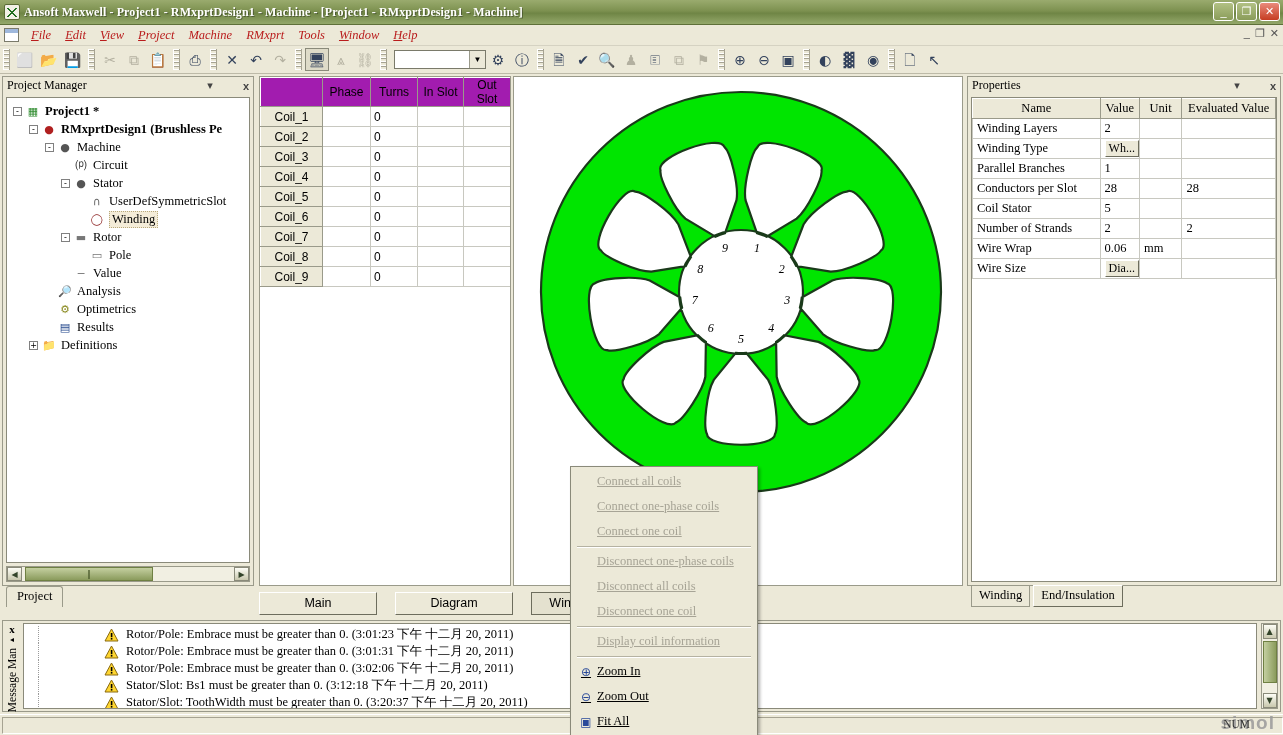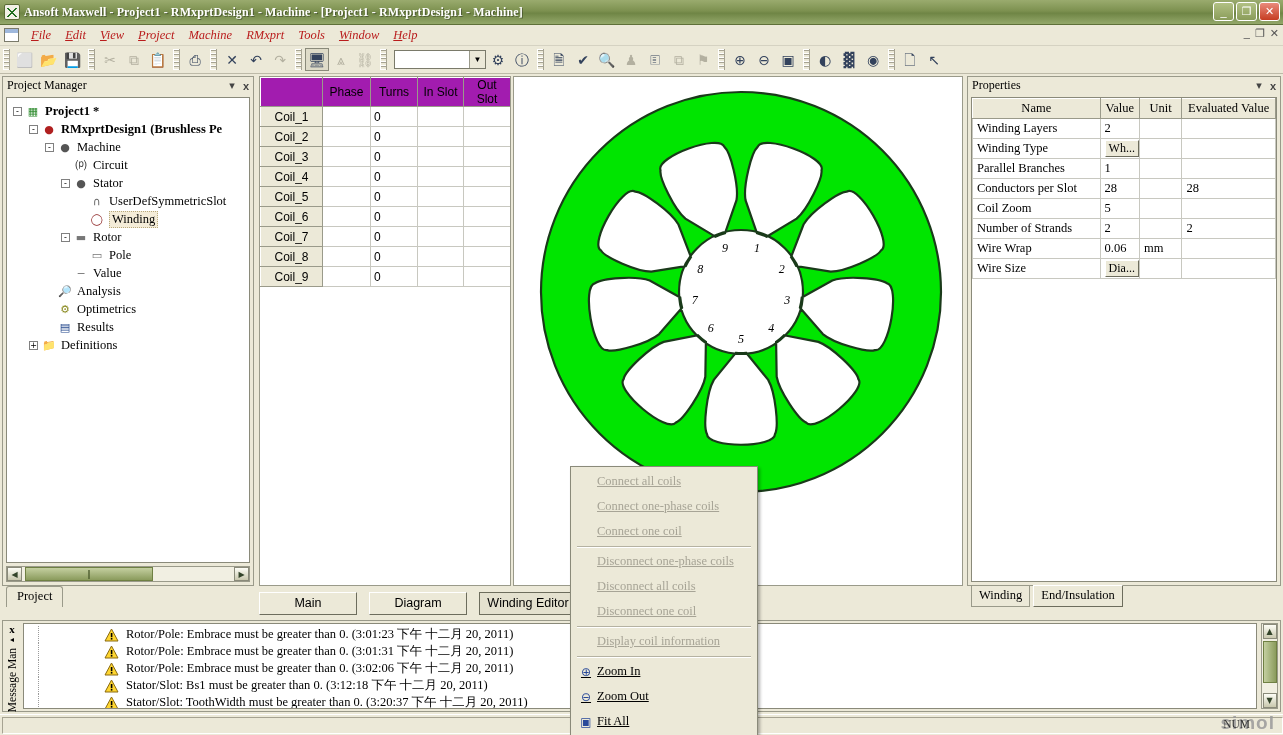--- a/index.html
+++ b/index.html
@@ -97,21 +97,21 @@
     font-family: "Liberation Serif", serif; font-size: 12px; background: transparent;
   }
   .tcombo .arrow {
     width: 16px; height: 17px; background: #ece9d8; border-left: 1px solid #9a9a8a;
     display: flex; align-items: center; justify-content: center; font-size: 8px; flex: 0 0 auto;
   }
 
   
   .panel-cap {
     height: 17px; display: flex; align-items: center; background: #ece9d8;
-    font-size: 12px; padding-left: 4px; color: #000;
+    font-size: 12px; padding-left: 4px; color: #000; gap: 22px;
   }
   .panel-cap .caps { flex: 1; }
   .panel-cap .pin, .panel-cap .x { font-size: 11px; padding: 0 4px; color: #444;
     font-family: "Liberation Sans", sans-serif; }
   .panel-cap .x { font-weight: bold; }
 
   
   .projman {
     position: absolute; left: 2px; top: 76px; width: 252px; height: 510px;
     background: #ece9d8; border: 1px solid #9a9a8a;
@@ -184,24 +184,24 @@
   
   .viewpane {
     position: absolute; left: 513px; top: 76px; width: 450px; height: 510px;
     background: #fff; border: 1px solid #9a9a8a; overflow: hidden;
   }
   .stator-svg { position: absolute; left: 0; top: 0; }
 
   
   .viewtabs { position: absolute; left: 259px; top: 592px; display: flex; }
   .vtab {
-    padding: 3px 0 4px 0; width: 98px; text-align: center; font-size: 12.5px;
+    padding: 3px 0 4px 0; width: 118px; text-align: center; font-size: 12.5px;
     background: #ece9d8; border: 1px solid #fff; border-right-color: #6d6d5d;
     border-bottom-color: #6d6d5d; font-family: "Liberation Sans", sans-serif;
-    margin-right: 12px;
+    margin-right: 18px;
   }
   .vtab.active { border: 1px solid #6d6d5d; background: #e4e1cf; }
 
   
   .props {
     position: absolute; left: 967px; top: 76px; width: 314px; height: 510px;
     background: #ece9d8; border: 1px solid #9a9a8a; display: flex; flex-direction: column;
   }
   .propgrid {
     flex: 1; margin: 3px; background: #fff; border: 1px solid #8a8a7a; overflow: hidden;
@@ -612,21 +612,21 @@
               <td class="p-un"></td>
               <td class="p-ev"></td>
             </tr>
             <tr>
               <td class="p-nm">Conductors per Slot</td>
               <td class="p-va">28</td>
               <td class="p-un"></td>
               <td class="p-ev">28</td>
             </tr>
             <tr>
-              <td class="p-nm">Coil Zoom</td>
+              <td class="p-nm">Coil Stator</td>
               <td class="p-va">5</td>
               <td class="p-un"></td>
               <td class="p-ev"></td>
             </tr>
             <tr>
               <td class="p-nm">Number of Strands</td>
               <td class="p-va">2</td>
               <td class="p-un"></td>
               <td class="p-ev">2</td>
             </tr>

